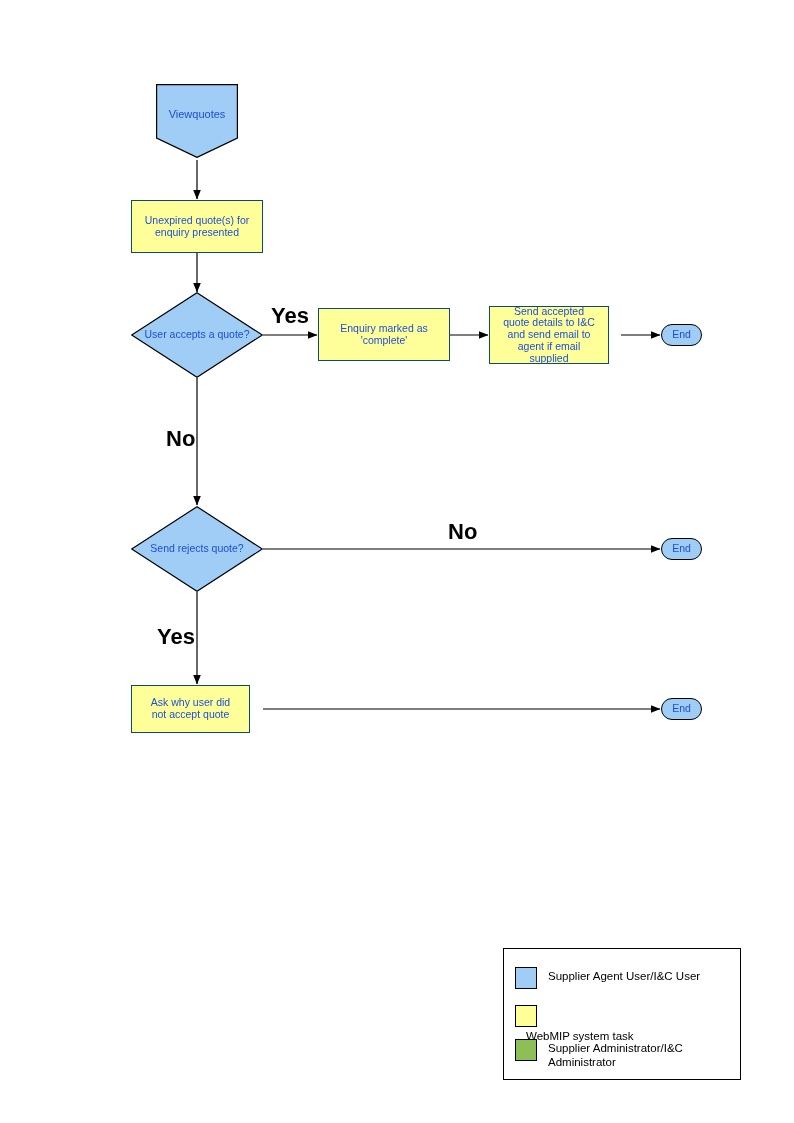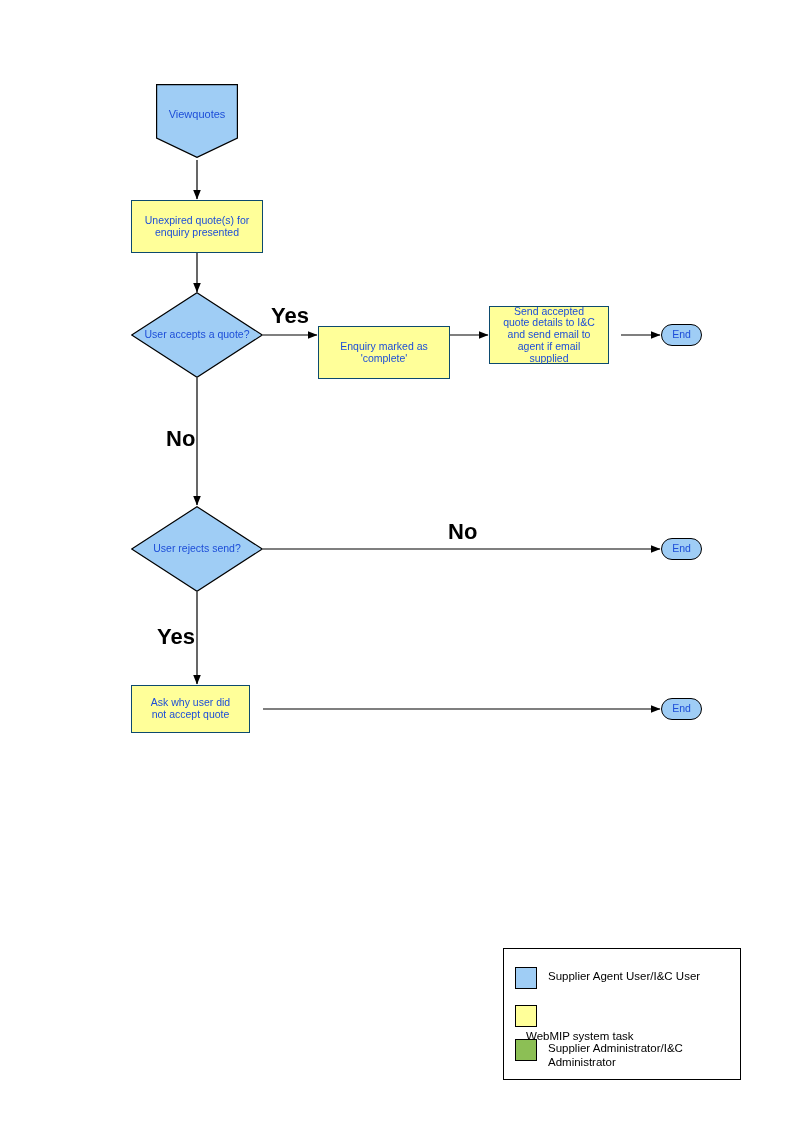--- a/index.html
+++ b/index.html
@@ -165,37 +165,37 @@
   <span>Unexpired quote(s) for enquiry presented</span>
 </div>
 
 <div class="node dec" style="left:131px; top:292px; width:132px; height:86px;">
   <svg class="poly" viewBox="0 0 132 86" preserveAspectRatio="none">
     <polygon points="66,0.7 131.3,43 66,85.3 0.7,43" fill="#9fcdf5" stroke="#000000" stroke-width="1.2"></polygon>
   </svg>
   <span class="lbl">User accepts a quote?</span>
 </div>
 
-<div class="node proc" style="left:318px; top:308px; width:132px; height:53px;margin-top:18px;">
+<div class="node proc" style="left:318px; top:308px; width:132px; height:53px;">
   <span>Enquiry marked as 'complete'</span>
 </div>
 
 <div class="node proc" style="left:489px; top:306px; width:120px; height:58px;">
   <span>Send accepted quote details to I&amp;C and send email to agent if email supplied</span>
 </div>
 
 <div class="node term" style="left:661px; top:324px;">
   <span>End</span>
 </div>
 
 <div class="node dec" style="left:131px; top:506px; width:132px; height:86px;">
   <svg class="poly" viewBox="0 0 132 86" preserveAspectRatio="none">
     <polygon points="66,0.7 131.3,43 66,85.3 0.7,43" fill="#9fcdf5" stroke="#000000" stroke-width="1.2"></polygon>
   </svg>
-  <span class="lbl">User rejects send?</span>
+  <span class="lbl">Send rejects quote?</span>
 </div>
 
 <div class="node term" style="left:661px; top:538px;">
   <span>End</span>
 </div>
 
 <div class="node proc" style="left:131px; top:685px; width:119px; height:48px;">
   <span>Ask why user did not accept quote</span>
 </div>
 

